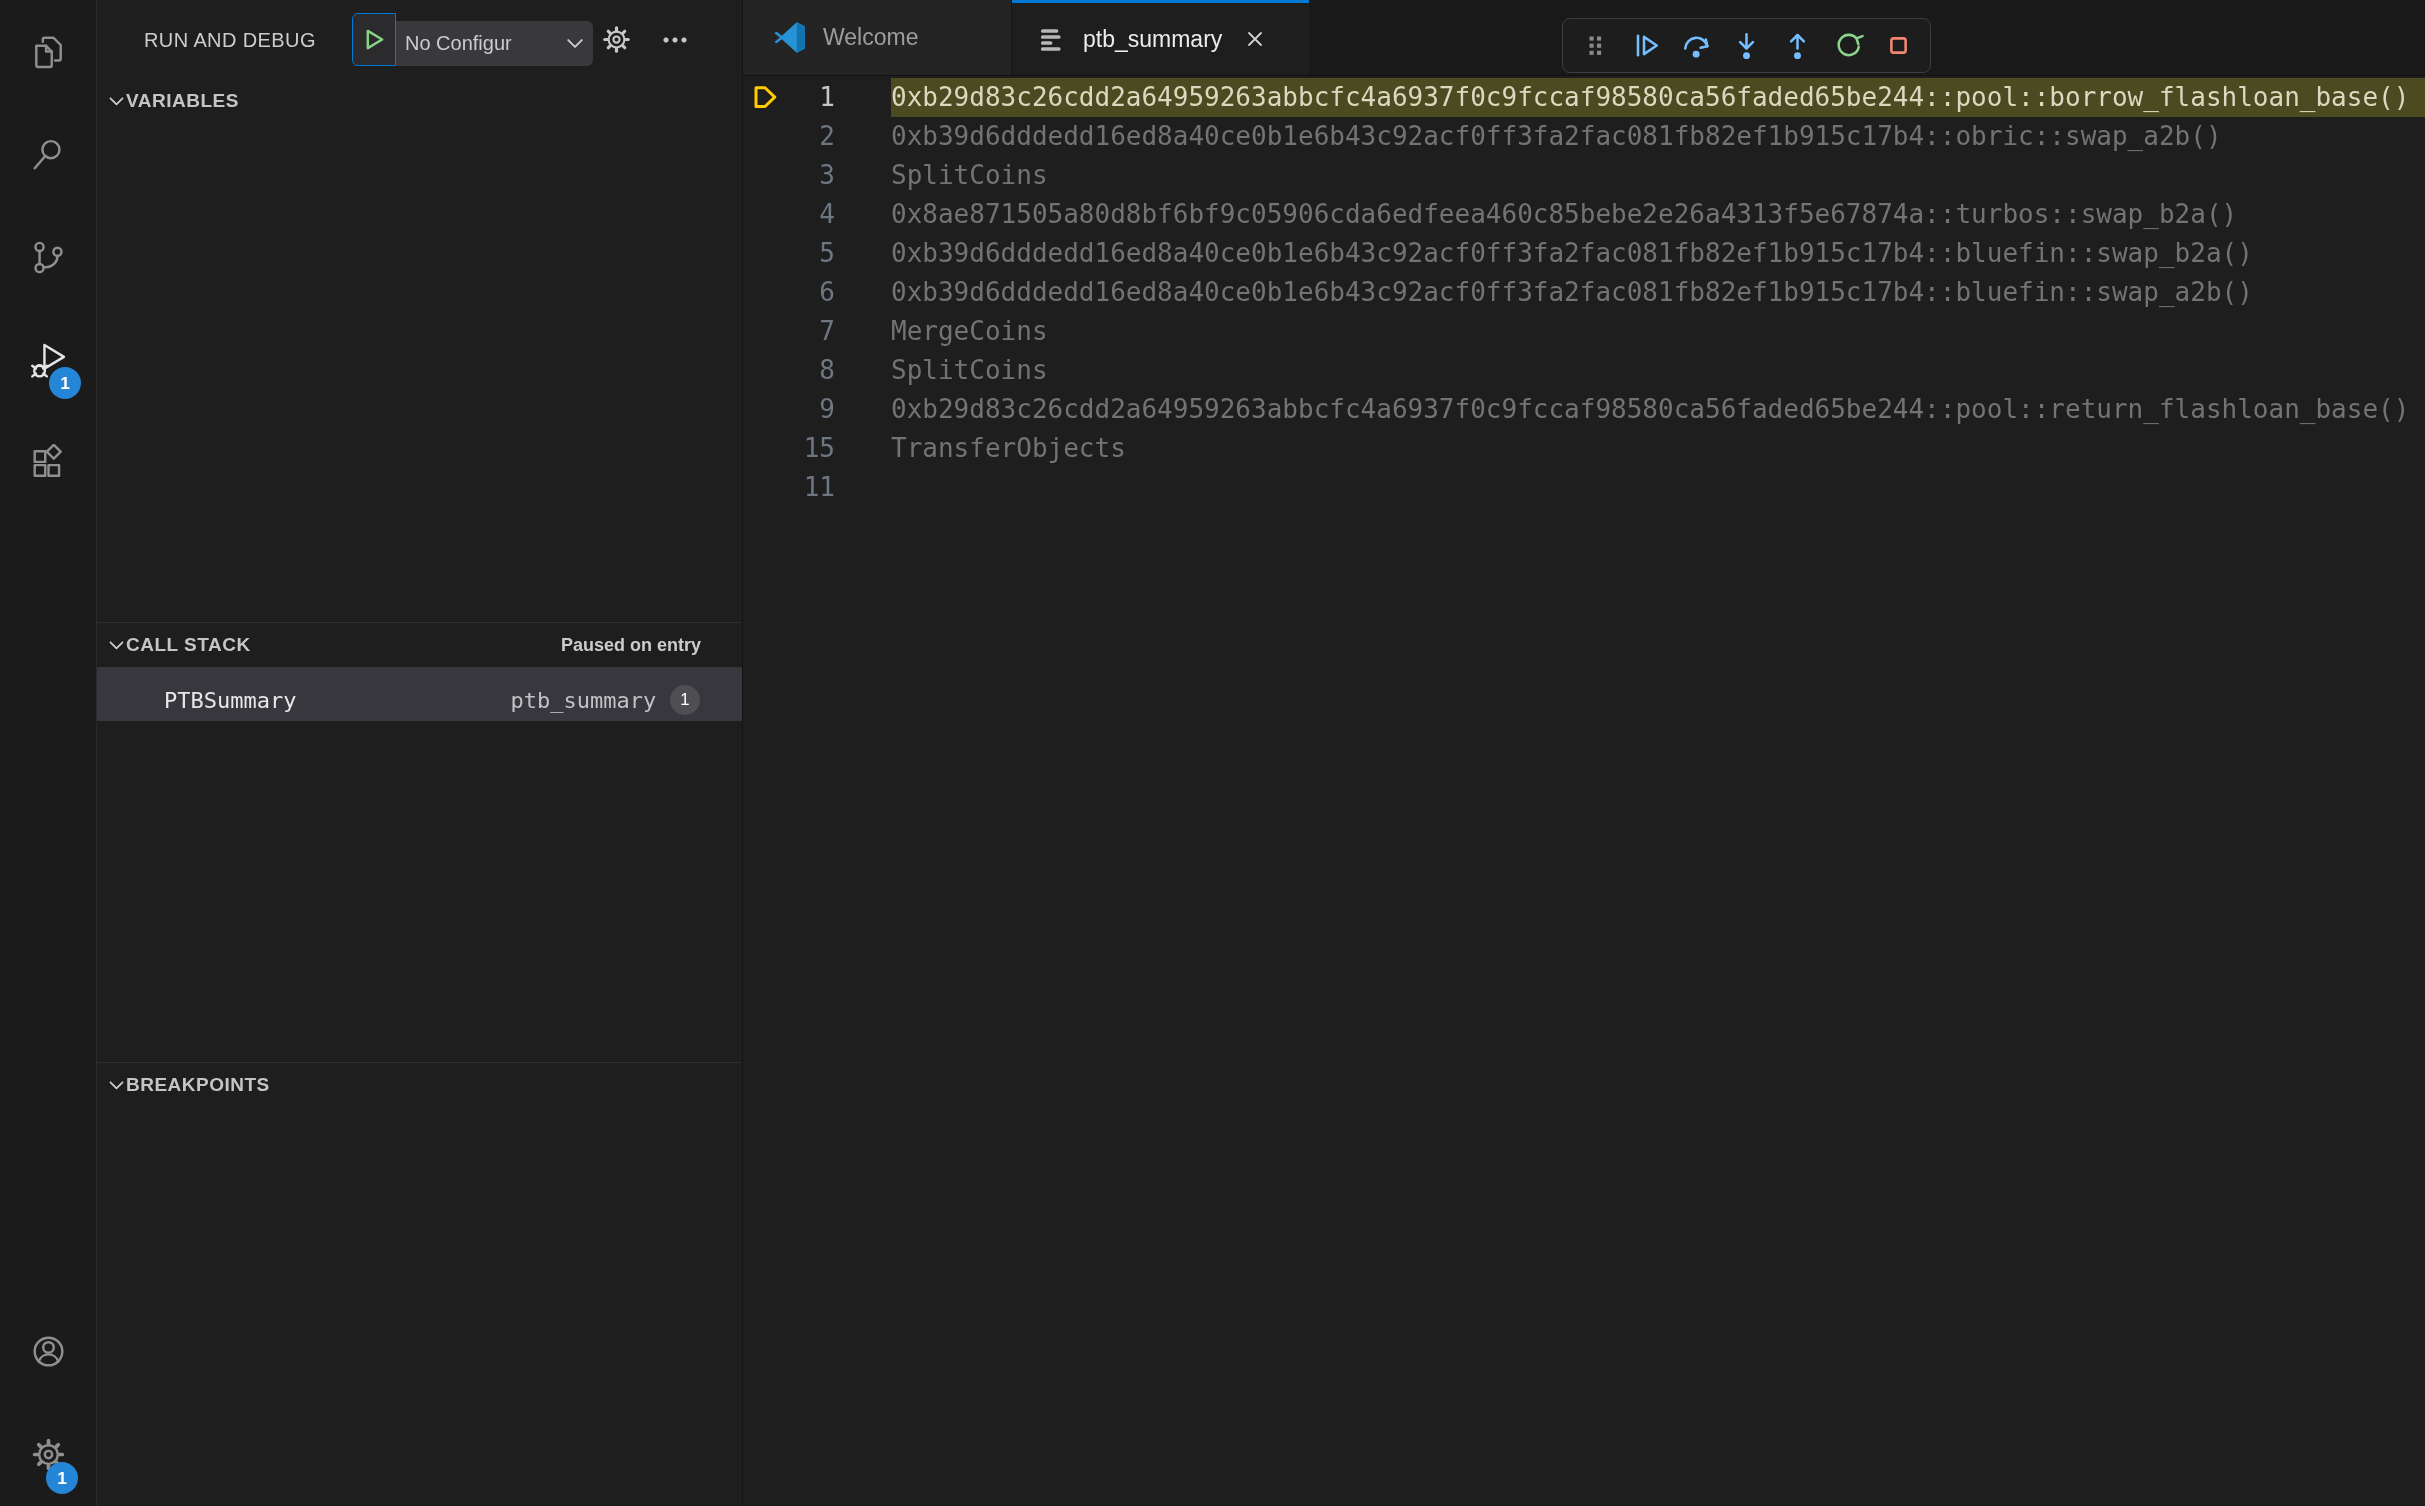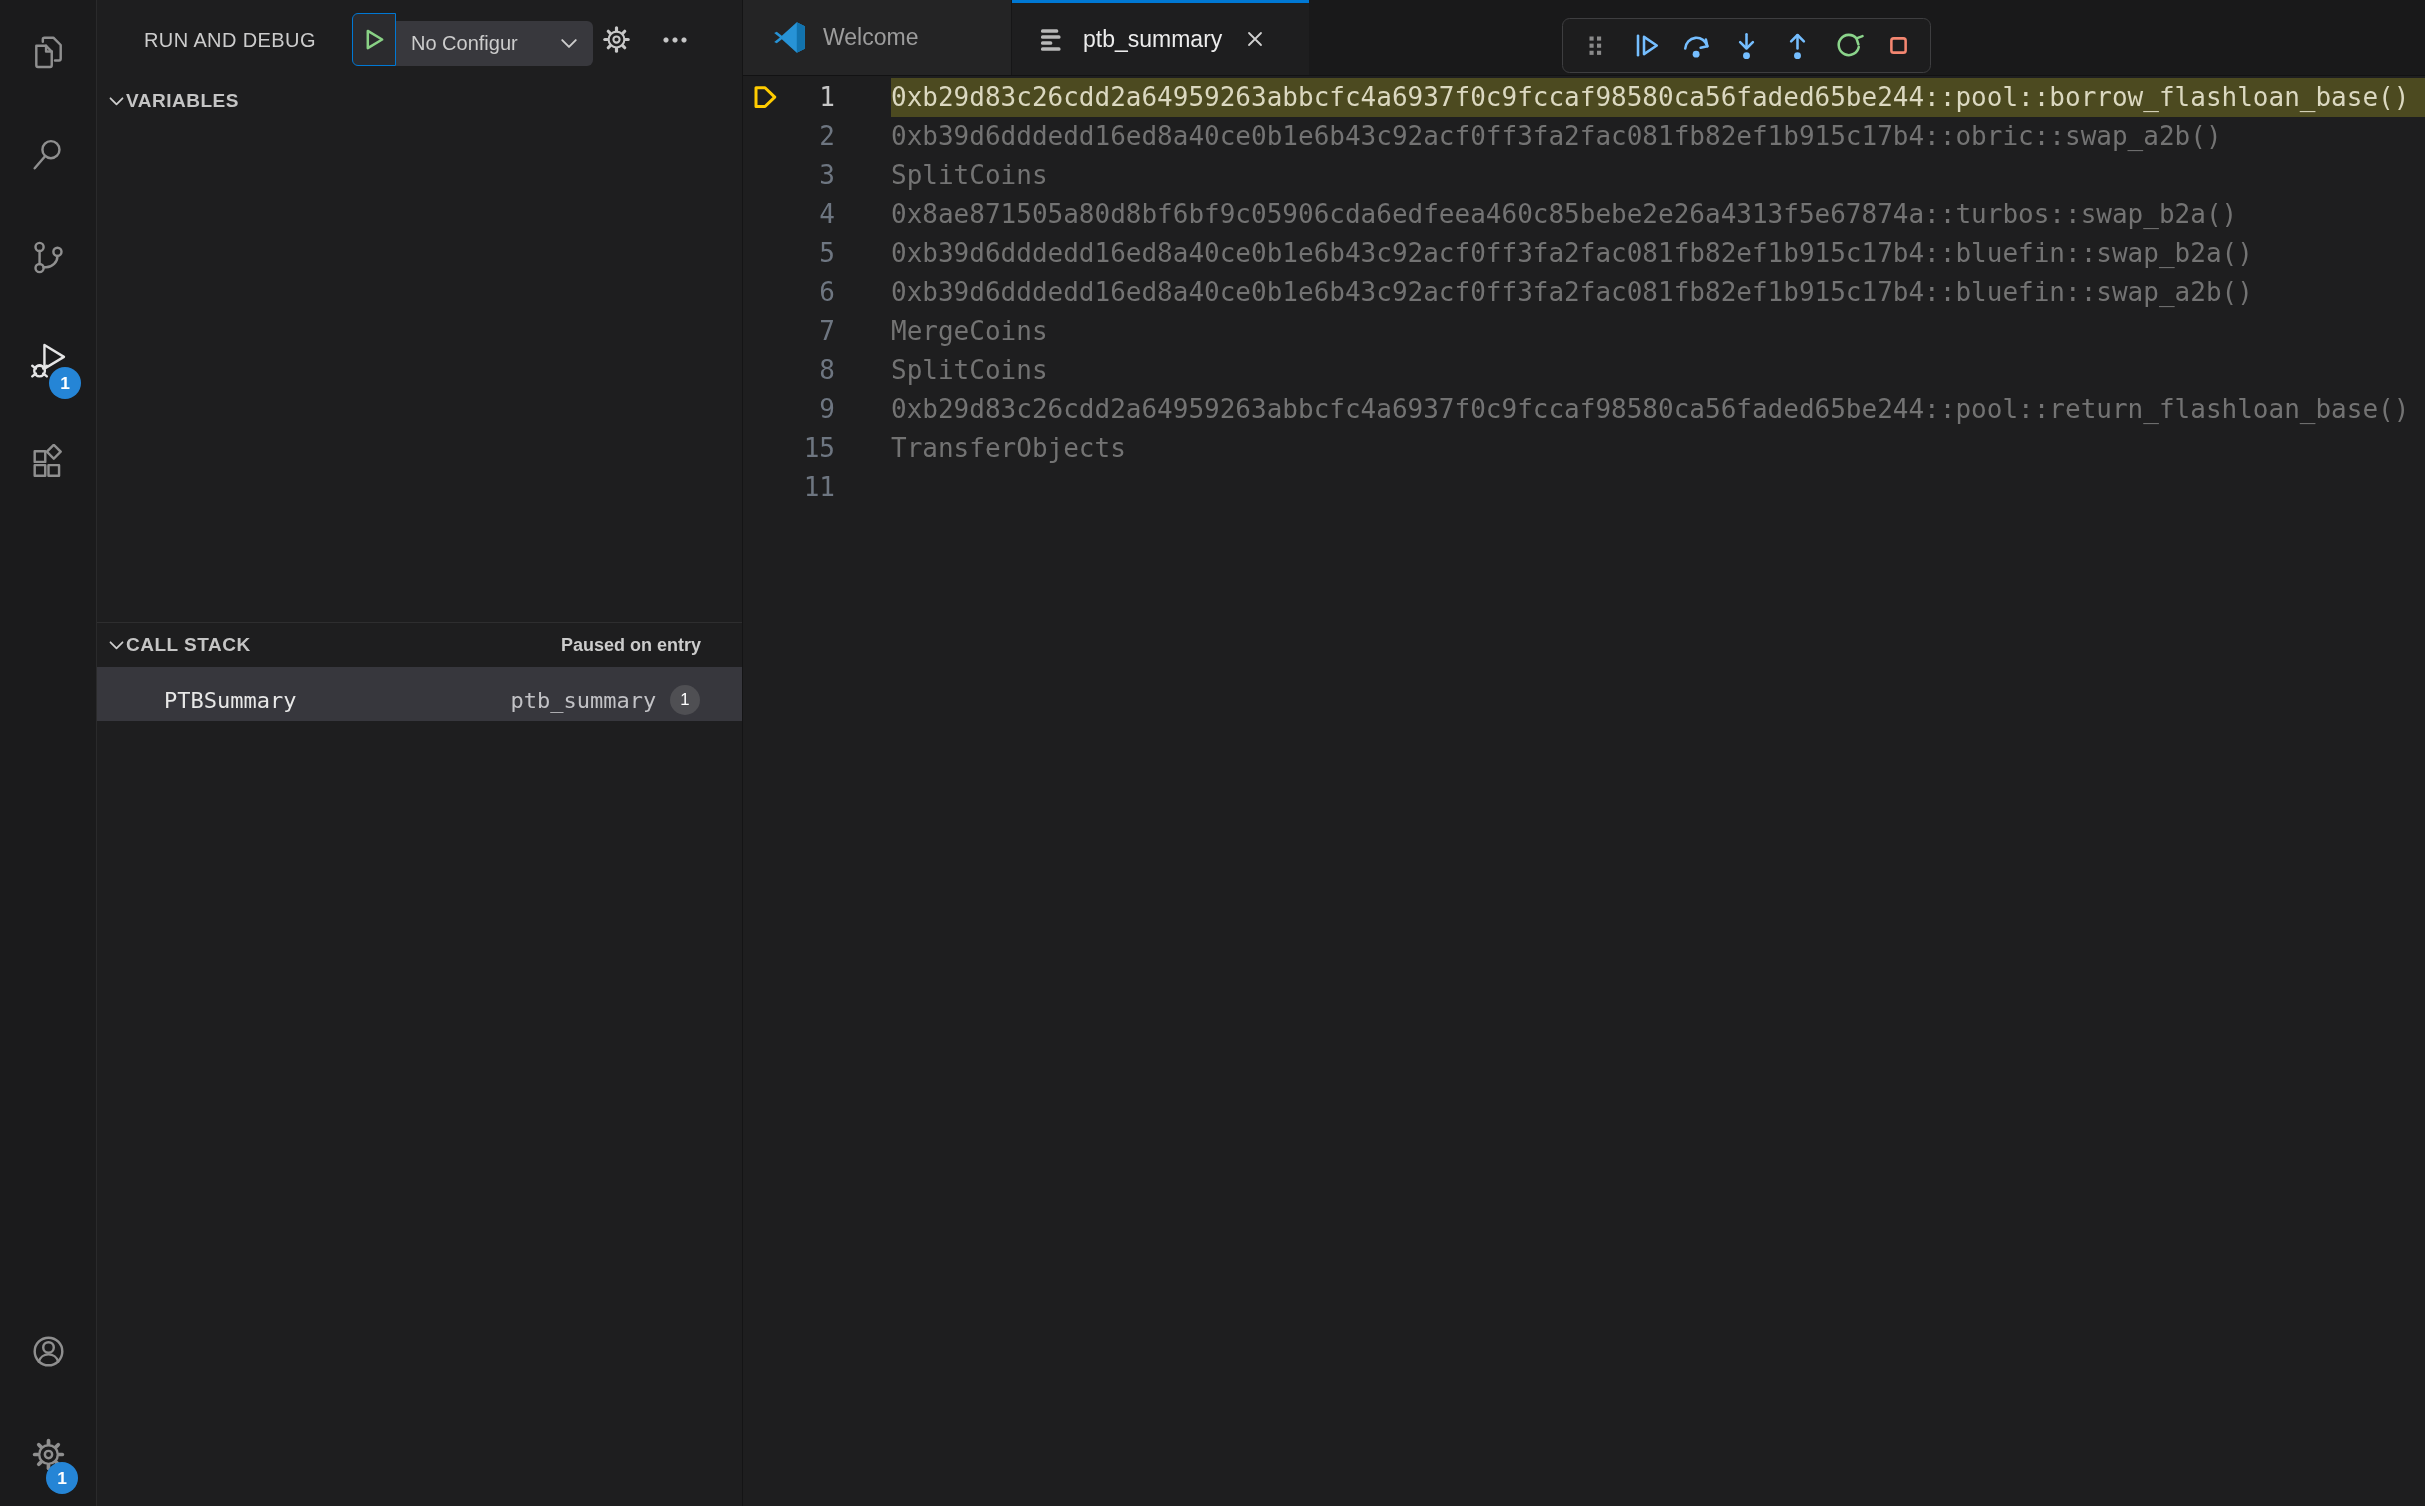--- a/index.html
+++ b/index.html
@@ -24,21 +24,21 @@
   .sidebar{width:646px;box-sizing:border-box;background:#1e1e1f;border-right:1.5px solid #141415;
            display:flex;flex-direction:column;flex:none;}
   .sb-header{height:79px;flex:none;position:relative;}
   .sb-title{position:absolute;left:47px;top:50%;transform:translateY(-50%);
             font-size:20px;color:#cccccc;letter-spacing:0.4px;white-space:nowrap;}
   .launch{position:absolute;left:255px;top:13px;height:53px;display:flex;}
   .play-btn{width:44px;height:53px;background:#2b2b2e;border:1.5px solid var(--accent-blue,#0078d4);
             border-radius:6px 0 0 6px;box-sizing:border-box;display:flex;align-items:center;
             justify-content:center;cursor:pointer;padding:0;}
   .cfg-dd{width:197px;background:#38383d;border-radius:0 6px 6px 0;display:flex;align-items:center;
-          padding:0 15px;box-sizing:border-box;gap:9px;cursor:pointer;margin-top:8px;}
+          padding:0 9px;box-sizing:border-box;gap:9px;cursor:pointer;margin-top:8px;}
   .cfg-label{color:#cccccc;font-size:20px;white-space:nowrap;overflow:hidden;flex:1;}
   .hdr-btn{position:absolute;top:50%;transform:translateY(-50%);width:36px;height:36px;
            display:flex;align-items:center;justify-content:center;cursor:pointer;background:none;border:none;padding:0;}
   .hdr-btn svg{stroke:#c8c8c8;}
   .hdr-gear{left:501px;}
   .hdr-more{left:560px;}
 
   .section{display:flex;flex-direction:column;box-sizing:border-box;}
   .section+.section{border-top:0.8px solid #2e2e2f;}
   .sec-vars{height:543px;}
@@ -220,20 +220,28 @@
         <span class="sec-label">CALL STACK</span>
         <span class="sec-status">Paused on entry</span>
       </div>
       <div class="frame">
         <span class="frame-name">PTBSummary</span>
         <span class="frame-file">ptb_summary</span>
         <span class="frame-badge">1</span>
       </div>
     </div>
 
+    <div class="section sec-bp">
+      <div class="sec-hdr">
+        <svg width="15" height="10.6" viewBox="0 0 20 14" class="stroked" stroke-width="2.4">
+          <polyline points="2,3 10,11 18,3"></polyline>
+        </svg>
+        <span class="sec-label">BREAKPOINTS</span>
+      </div>
+    </div>
   </aside>
 
   <main class="editor-group">
     <div class="tabbar">
       <div class="tab welcome">
         <svg width="35" height="35" viewBox="0 0 48 48" style="margin-left:29px;">
           <path fill="#2793d6" d="M34 3 L13.5 21.5 L6.5 16 L3 17.8 L10.8 24 L3 30.2 L6.5 32 L13.5 26.5 L34 45 L45 39.5 V8.5 Z"></path>
           <path fill="#1273ae" d="M34 3 L45 8.5 V39.5 L34 45 Z"></path>
         </svg>
         <span class="tab-label" style="margin-left:16px;">Welcome</span>

